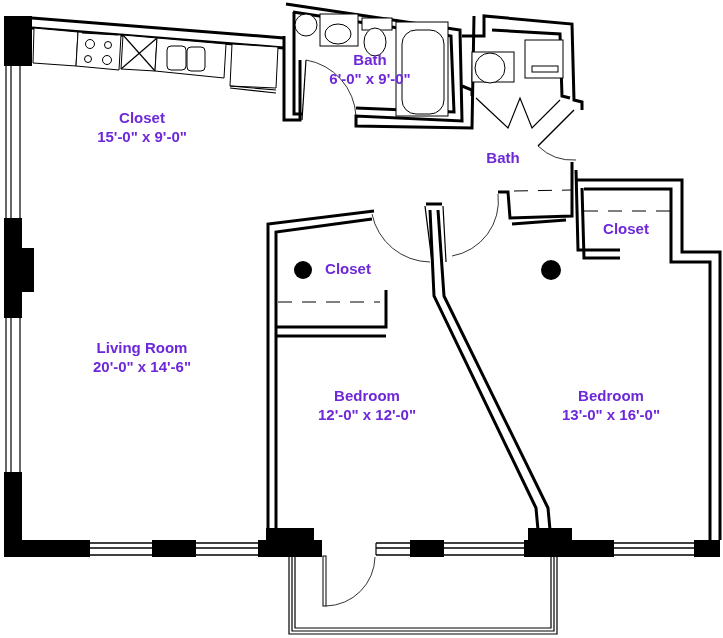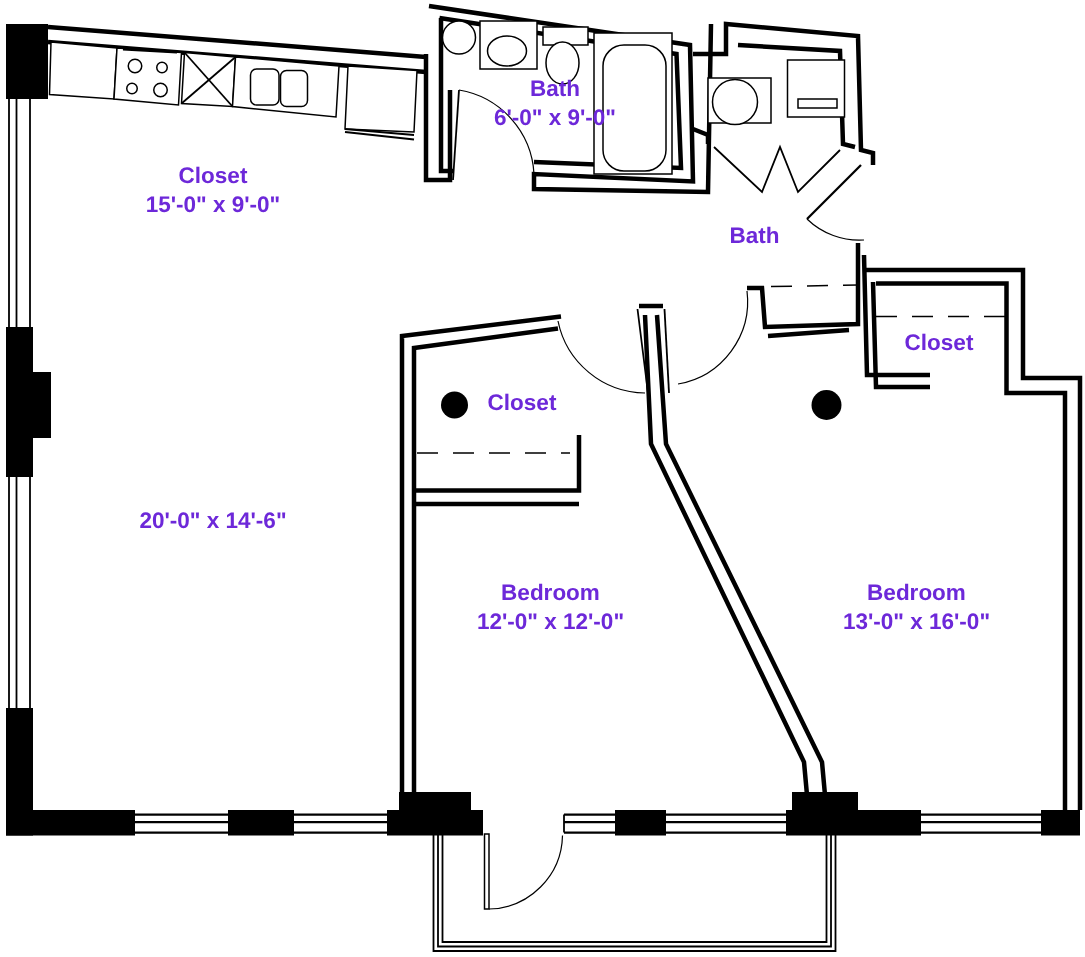--- a/index.html
+++ b/index.html
@@ -220,20 +220,21 @@
 <div class="label" style="left:370px; top:50px;">
   <div>Bath</div>
   <div>6'-0" x 9'-0"</div>
 </div>
 
 <div class="label" style="left:503px; top:148px;">
   <div>Bath</div>
 </div>
 
 <div class="label" style="left:142px; top:338px;">
+  <div>Living Room</div>
   <div>20'-0" x 14'-6"</div>
 </div>
 
 <div class="label" style="left:348px; top:259px;">
   <div>Closet</div>
 </div>
 
 <div class="label" style="left:626px; top:219px;">
   <div>Closet</div>
 </div>

